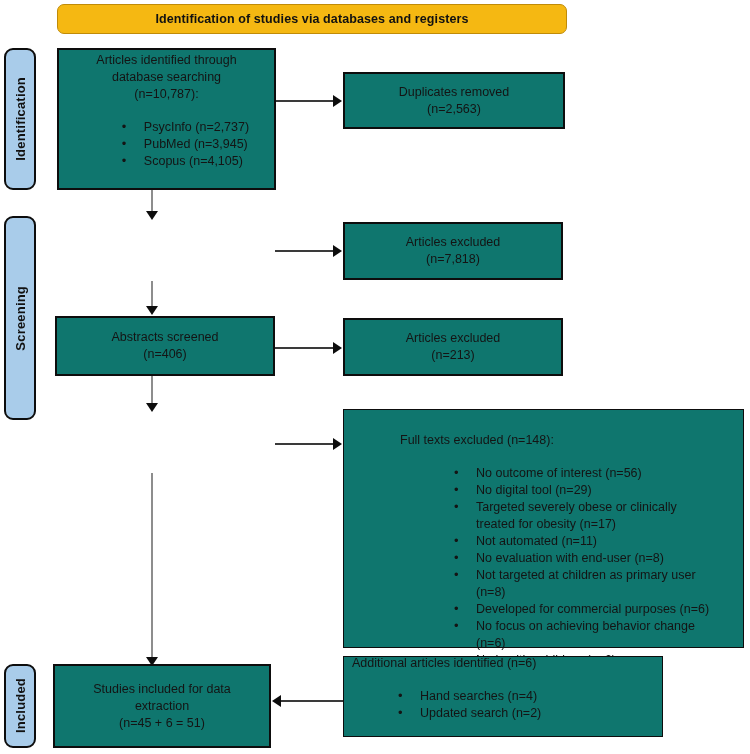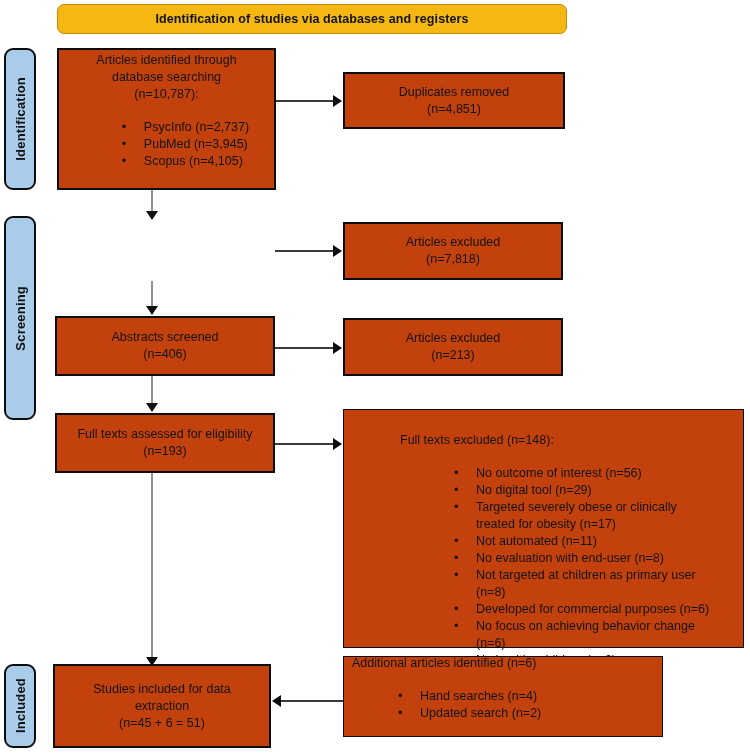--- a/index.html
+++ b/index.html
@@ -60,21 +60,21 @@
     font-size: 13px;
     font-weight: bold;
     color: #121212;
     letter-spacing: 0.2px;
     white-space: nowrap;
   }
 
   
   .box {
     position: absolute;
-    background: #c2410c;
+    background: #0f766e;
     border: 2px solid #0d0d0d;
     box-sizing: border-box;
   }
   .box.thin {
     border-width: 1.5px;
   }
   .box-inner {
     width: 100%;
     height: 100%;
     display: flex;
@@ -185,21 +185,21 @@
         <li>PsycInfo (n=2,737)</li>
         <li>PubMed (n=3,945)</li>
         <li>Scopus (n=4,105)</li>
       </ul>
     </div>
   </div>
 
   <div class="box" style="left:343px; top:72px; width:222px; height:57px;">
     <div class="box-inner centered">
       <div class="box-line">Duplicates removed</div>
-      <div class="box-line">(n=4,851)</div>
+      <div class="box-line">(n=2,563)</div>
     </div>
   </div>
 
 
   <div class="box" style="left:343px; top:222px; width:220px; height:58px;">
     <div class="box-inner centered">
       <div class="box-line">Articles excluded</div>
       <div class="box-line">(n=7,818)</div>
     </div>
   </div>
@@ -211,26 +211,20 @@
     </div>
   </div>
 
   <div class="box" style="left:343px; top:318px; width:220px; height:58px;">
     <div class="box-inner centered">
       <div class="box-line">Articles excluded</div>
       <div class="box-line">(n=213)</div>
     </div>
   </div>
 
-  <div class="box" style="left:55px; top:413px; width:220px; height:60px;">
-    <div class="box-inner centered">
-      <div class="box-line">Full texts assessed for eligibility</div>
-      <div class="box-line">(n=193)</div>
-    </div>
-  </div>
 
   <div class="box thin" style="left:343px; top:409px; width:401px; height:239px;padding-left:48px;">
     <div class="box-inner lefted" style="justify-content:flex-start; padding-top:22px;">
       <div class="box-line">Full texts excluded (n=148):</div>
       <ul class="bullets">
         <li>No outcome of interest (n=56)</li>
         <li>No digital tool (n=29)</li>
         <li>Targeted severely obese or clinically treated for obesity (n=17)</li>
         <li>Not automated (n=11)</li>
         <li>No evaluation with end-user (n=8)</li>

